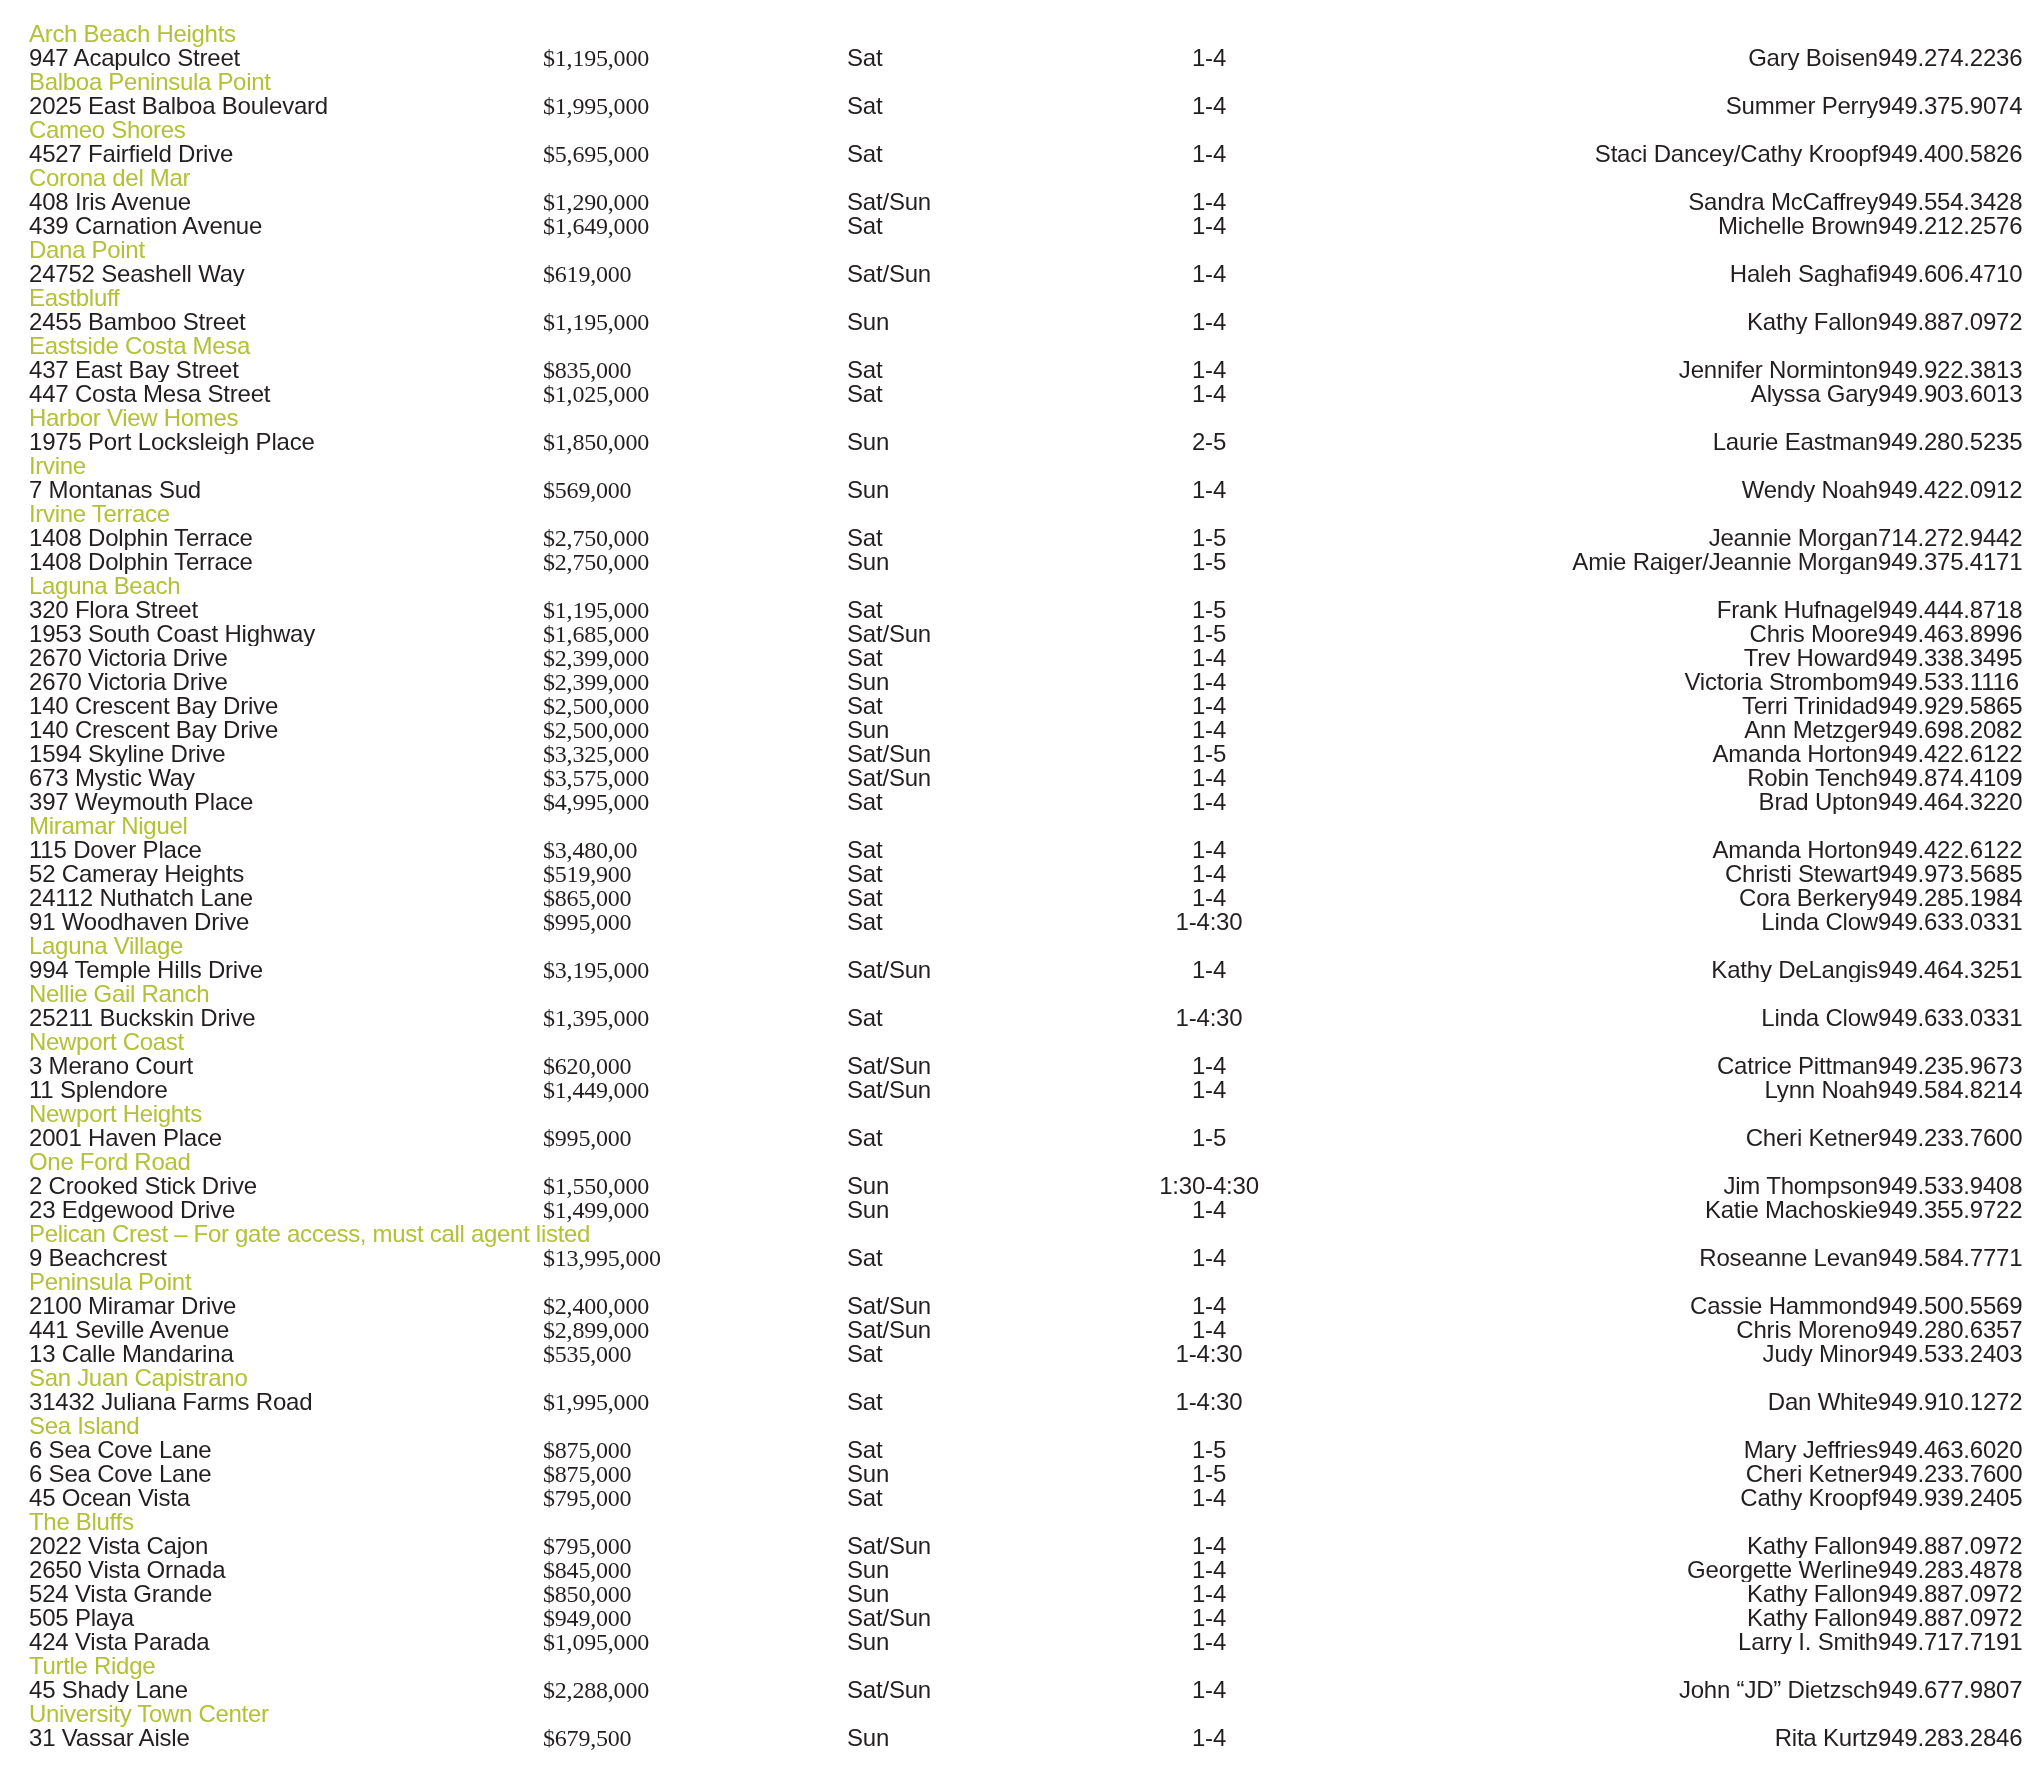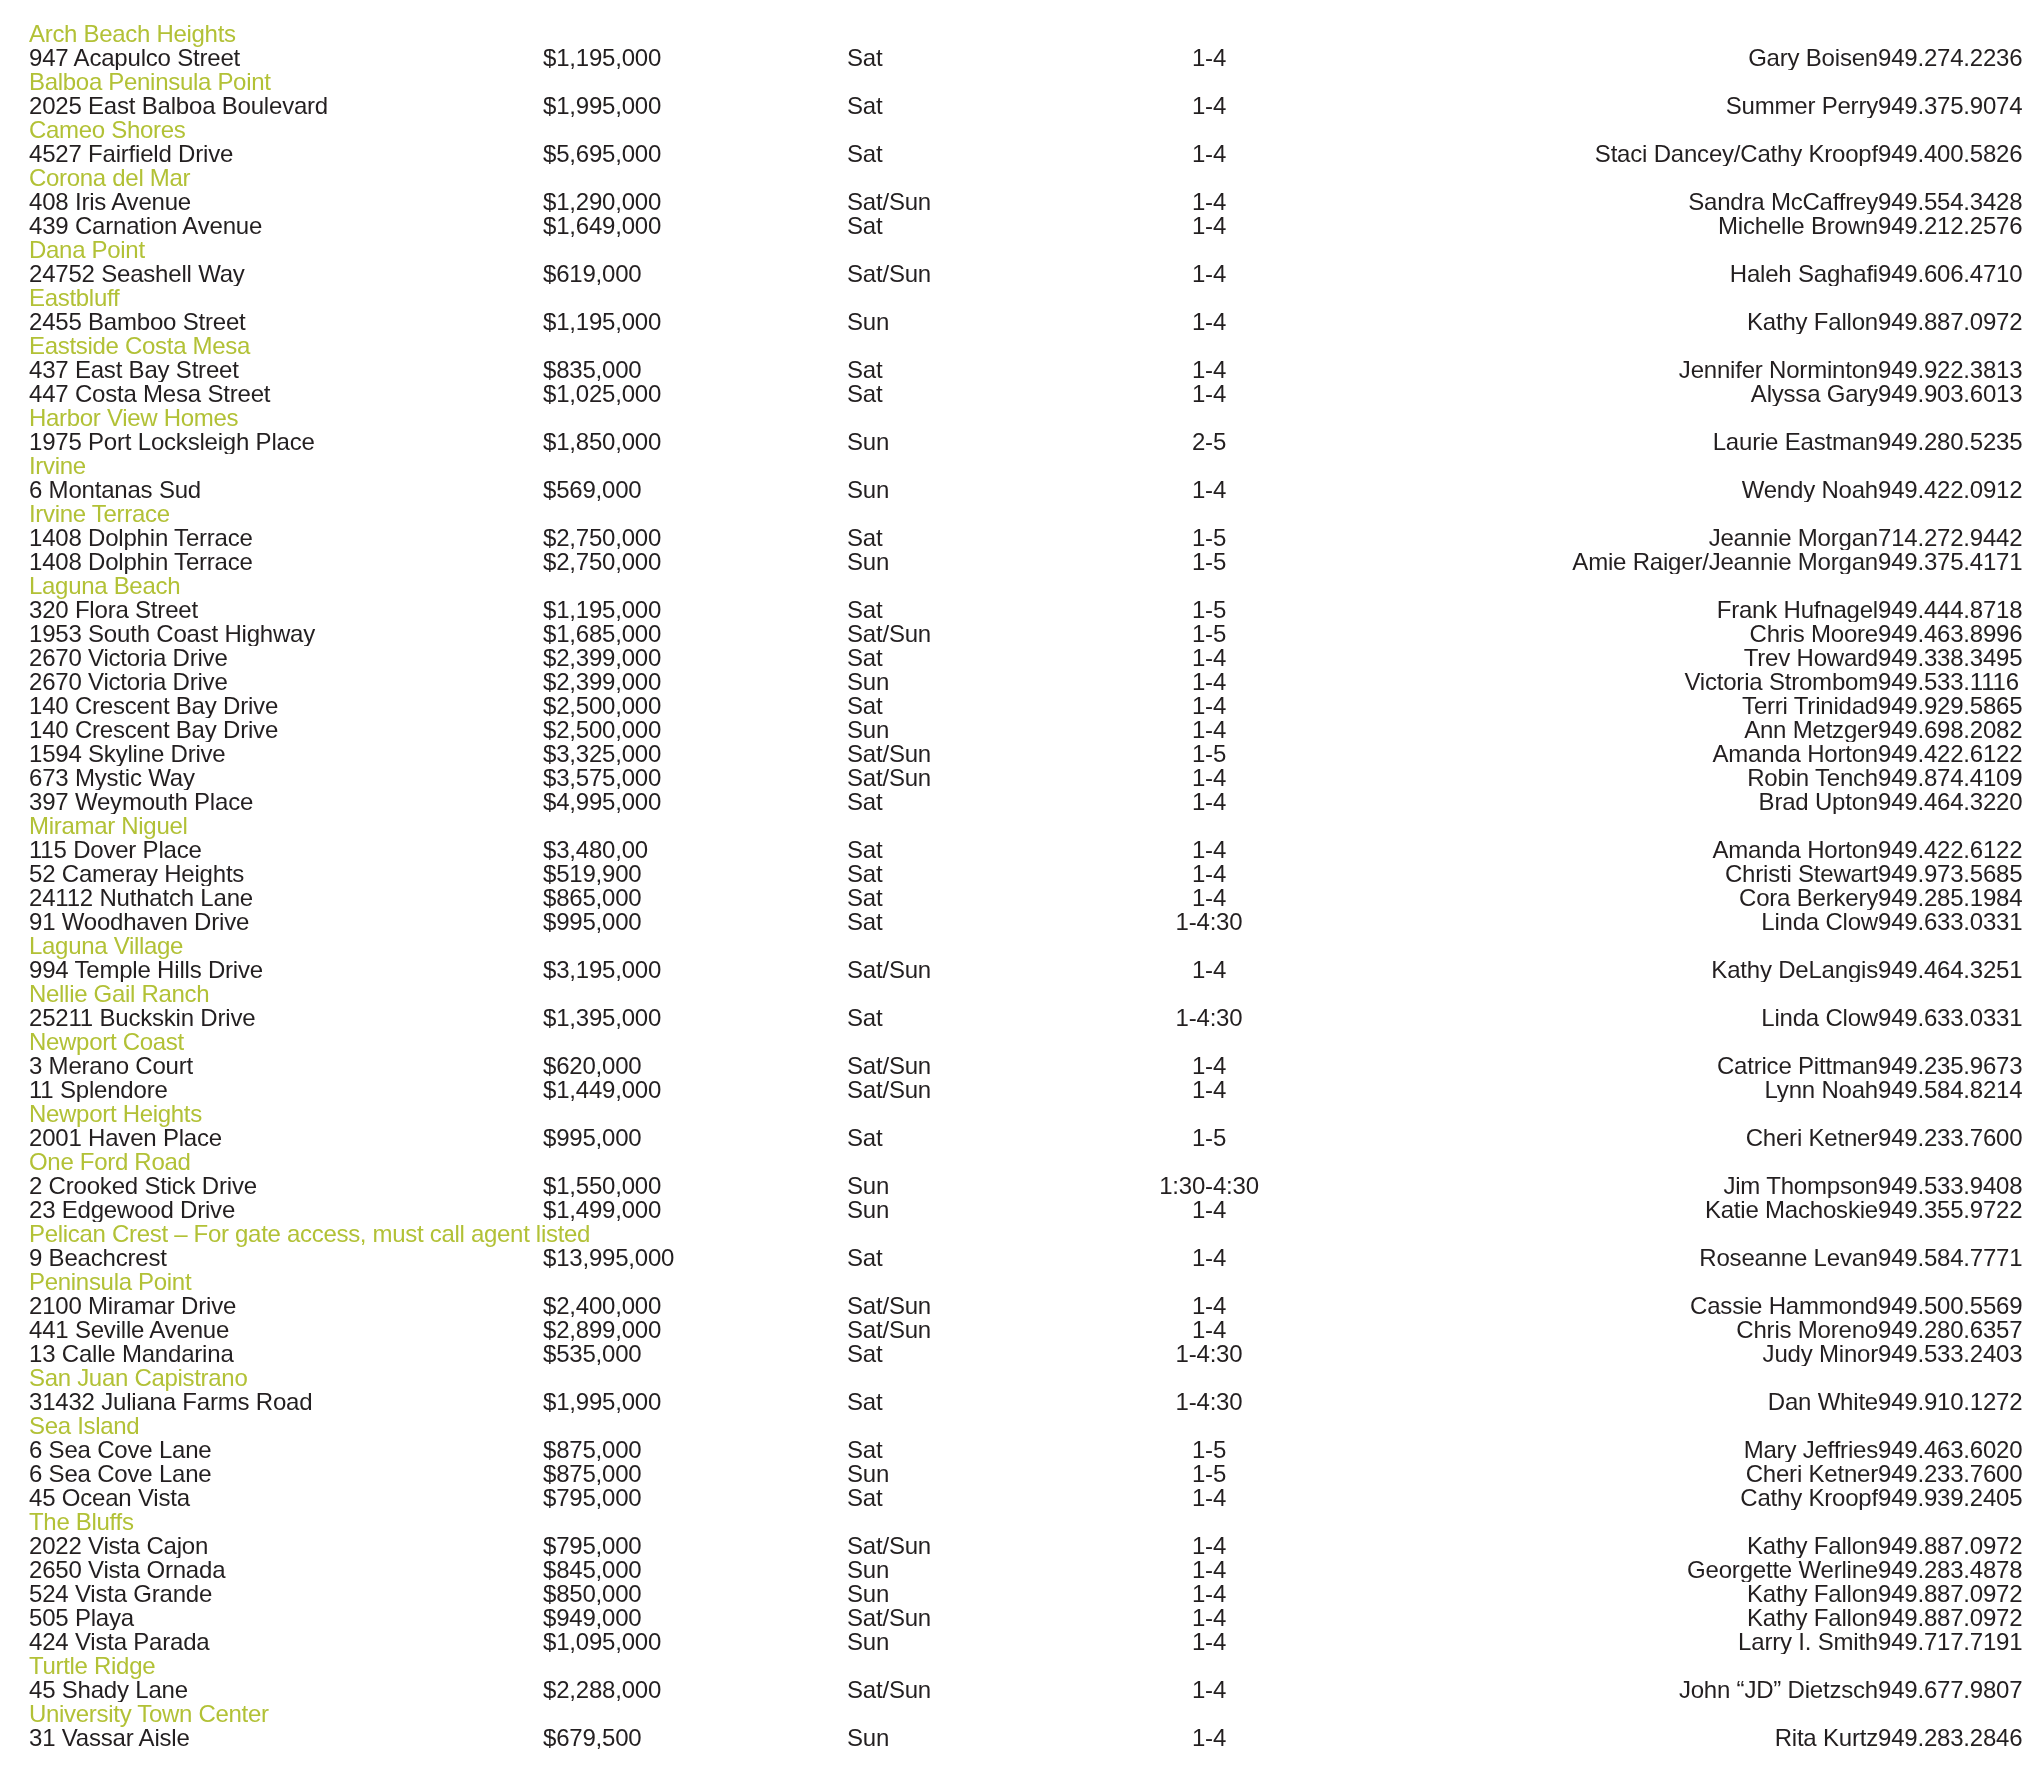--- a/index.html
+++ b/index.html
@@ -21,21 +21,21 @@
     letter-spacing: -0.3px;
   }
   .row {
     display: grid;
     grid-template-columns: 514px 304px 230px 264px 537px 154px;
     font-size: 24px;
     letter-spacing: -0.2px;
   }
   .cell { overflow: hidden; }
   .cell-address { text-align: left; }
-  .cell-price   { text-align: left; }
+  .cell-price   { text-align: left; font-family: Liberation Serif, serif; }
   .cell-day     { text-align: left; }
   .cell-time    { text-align: center; }
   .cell-agent   { text-align: right; padding-left: 89px; box-sizing: border-box; }
   .cell-phone   { text-align: right; padding-right: 16px; box-sizing: border-box; }
 </style>
 </head>
 <body>
 
 <div class="sheet">
   <div id="list">
@@ -141,21 +141,21 @@
     <span class="cell cell-price">$1,850,000</span>
     <span class="cell cell-day">Sun</span>
     <span class="cell cell-time">2-5</span>
     <span class="cell cell-agent">Laurie Eastman</span>
     <span class="cell cell-phone">949.280.5235</span>
   </div>
 
   <div class="line section-header">Irvine</div>
 
   <div class="line row">
-    <span class="cell cell-address">6 Montanas Sud</span>
+    <span class="cell cell-address">7 Montanas Sud</span>
     <span class="cell cell-price">$569,000</span>
     <span class="cell cell-day">Sun</span>
     <span class="cell cell-time">1-4</span>
     <span class="cell cell-agent">Wendy Noah</span>
     <span class="cell cell-phone">949.422.0912</span>
   </div>
 
   <div class="line section-header">Irvine Terrace</div>
 
   <div class="line row">

